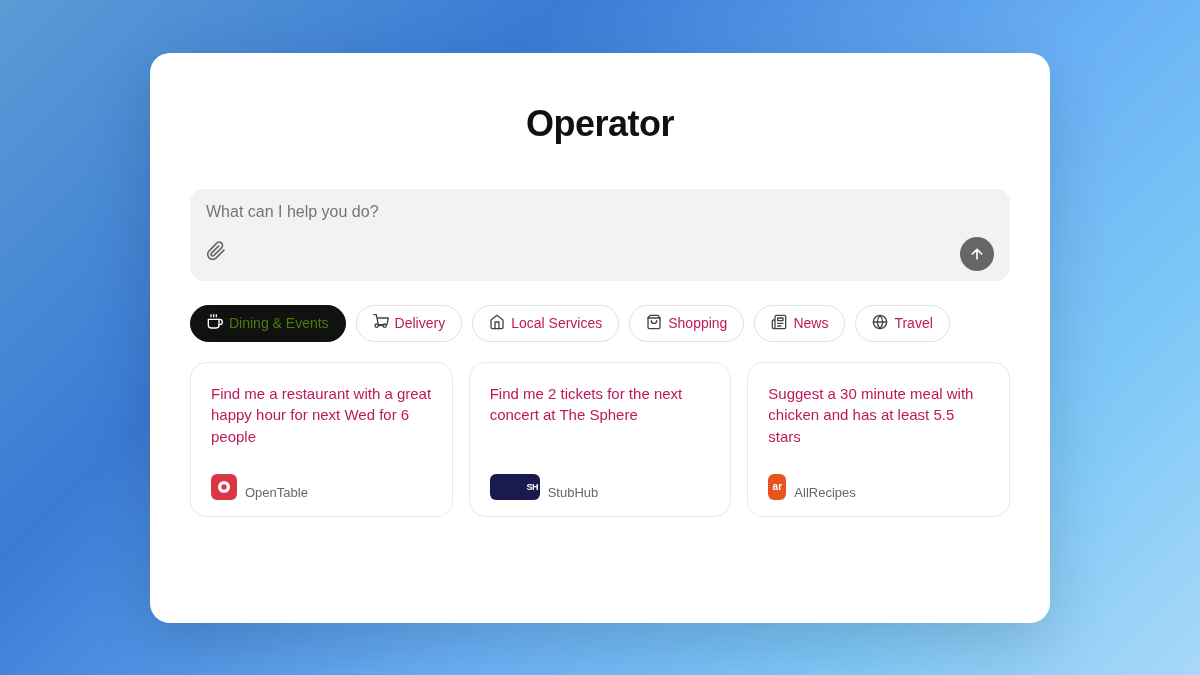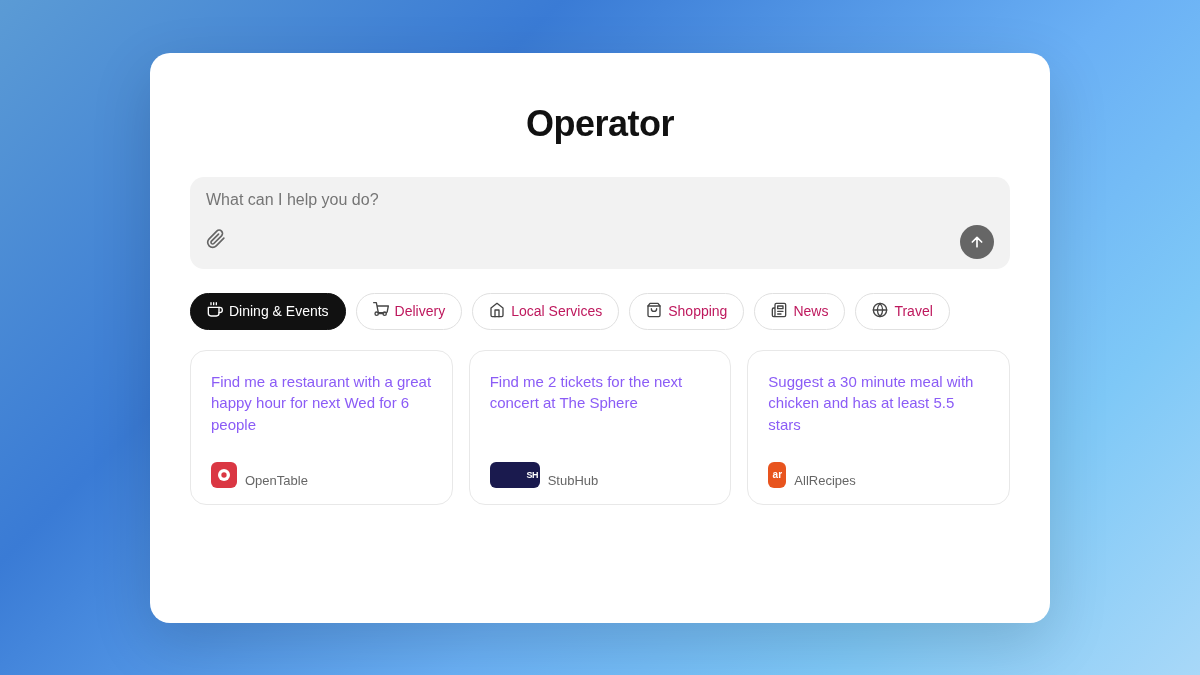--- a/index.html
+++ b/index.html
@@ -23,21 +23,21 @@
       padding: 50px 40px 30px;
       overflow: hidden;
       box-shadow: 0 20px 60px rgba(0,0,0,0.15);
     }
 
     .page-title {
       text-align: center;
       font-size: 36px;
       font-weight: 700;
       color: #111;
-      margin-bottom: 32px;
+      margin-bottom: 44px;
       letter-spacing: -0.5px;
     }
 
     .search-box {
       background: #f2f2f2;
       border-radius: 14px;
       padding: 14px 16px 10px;
       margin-bottom: 24px;
     }
 
@@ -105,21 +105,21 @@
       background: white;
       font-size: 14px;
       font-weight: 500;
       color: #be185d;
       cursor: pointer;
       white-space: nowrap;
     }
 
     .tab.active {
       background: #111;
-      color: #ffffff;
+      color: #4d7c0f;
       border-color: #111;
     }
 
     .tab-icon {
       font-size: 15px;
     }
 
     .cards-grid {
       display: grid;
       grid-template-columns: repeat(3, 1fr);
@@ -134,21 +134,21 @@
       display: flex;
       flex-direction: column;
       justify-content: space-between;
       min-height: 155px;
       cursor: pointer;
     }
 
     .card-text {
       font-size: 15px;
       font-weight: 500;
-      color: #8b5cf6;
+      color: #be185d;
       line-height: 1.45;
       flex: 1;
     }
 
     .card-footer {
       display: flex;
       align-items: flex-end;
       gap: 8px;
       margin-top: 16px;
     }

